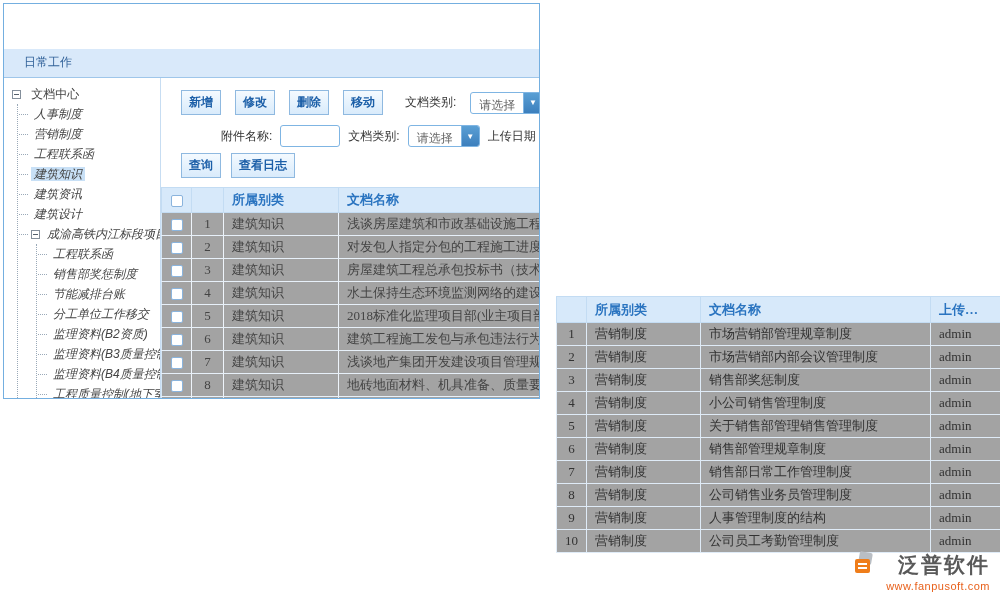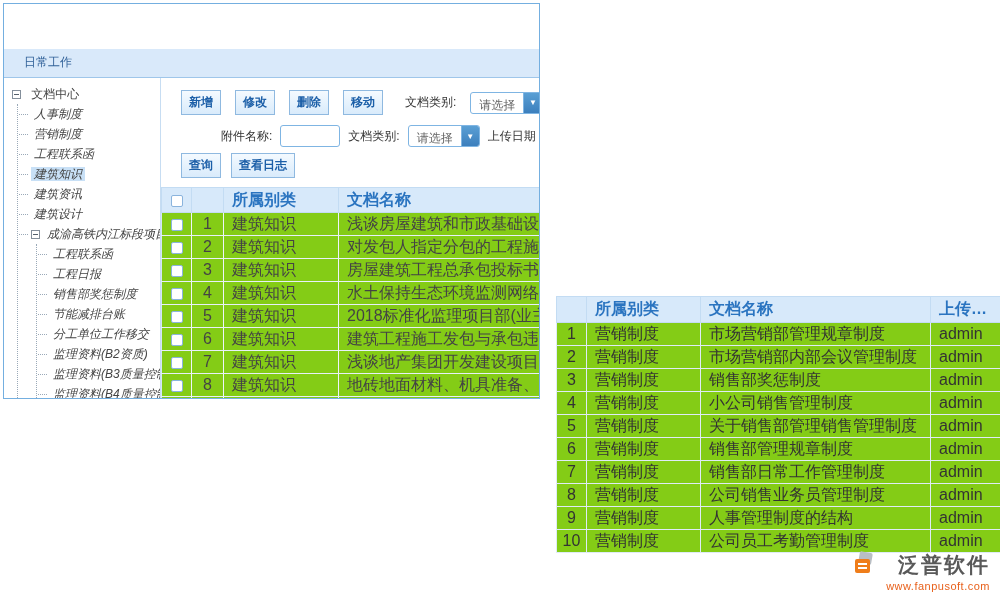--- a/index.html
+++ b/index.html
@@ -49,21 +49,21 @@
   .lbl-doc { margin-left:8px; }
   .select { display:inline-flex; align-items:stretch; border:1px solid #7fb5e3;
     border-radius:3px; background:#fff; height:22px; overflow:hidden; flex:none; }
   .select .val { padding:4px 8px 0; color:#666; font-size:12px; min-width:40px; }
   .select .arrow { width:18px; background:linear-gradient(#5a9fd4,#3c7fbd); color:#fff;
     display:flex; align-items:center; justify-content:center; font-size:8px;
     border-left:1px solid #7fb5e3; cursor:pointer; }
   .txt { width:60px; height:22px; border:1px solid #7fb5e3; border-radius:3px; flex:none; }
 
   
-  .tbl { border-collapse:collapse; table-layout:fixed; font-size:16px; background:#84cc16; }
+  .tbl { border-collapse:collapse; table-layout:fixed; font-size:13px; background:#a3a3a3;font-family:Liberation Serif, serif; }
   .t1 { margin-top:9px; width:570px; border:1px solid #d4e6f6; }
   .t1 th { height:25px; background:#d7e9fa; color:#2a74c0; font-weight:bold;
     border:1px solid #c3dcf3; }
   .t1 td { height:23px; border-bottom:1px solid #e7f0f9; border-right:1px solid #eef4fb;
     color:#444; white-space:nowrap; overflow:hidden; }
   .c-check { text-align:center; }
   .c-no { text-align:center; color:#555; }
   .c-cat, .c-name { text-align:left; padding-left:8px; }
   th.c-cat, th.c-name { padding-left:8px; }
   .cb { display:inline-block; width:12px; height:12px; border:1px solid #8ab4dd;
@@ -100,21 +100,20 @@
       <div class="tree-children" id="tree-children">
           <div class="tree-item"><span class="ti-label">人事制度</span></div>
           <div class="tree-item"><span class="ti-label">营销制度</span></div>
           <div class="tree-item"><span class="ti-label">工程联系函</span></div>
           <div class="tree-item selected"><span class="ti-label">建筑知识</span></div>
           <div class="tree-item"><span class="ti-label">建筑资讯</span></div>
           <div class="tree-item"><span class="ti-label">建筑设计</span></div>
           <div class="tree-item branch"><span class="tbox"></span><span class="ti-label">成渝高铁内江标段项目</span></div>
           <div class="tree-sub">
             <div class="tree-item"><span class="ti-label">工程联系函</span></div>
-            <div class="tree-item"><span class="ti-label">工程日报</span></div>
             <div class="tree-item"><span class="ti-label">销售部奖惩制度</span></div>
             <div class="tree-item"><span class="ti-label">节能减排台账</span></div>
             <div class="tree-item"><span class="ti-label">分工单位工作移交</span></div>
             <div class="tree-item"><span class="ti-label">监理资料(B2资质)</span></div>
             <div class="tree-item"><span class="ti-label">监理资料(B3质量控制)</span></div>
             <div class="tree-item"><span class="ti-label">监理资料(B4质量控制)</span></div>
             <div class="tree-item"><span class="ti-label">工程质量控制(地下室)</span></div>
           </div>
         </div>
     </div>

